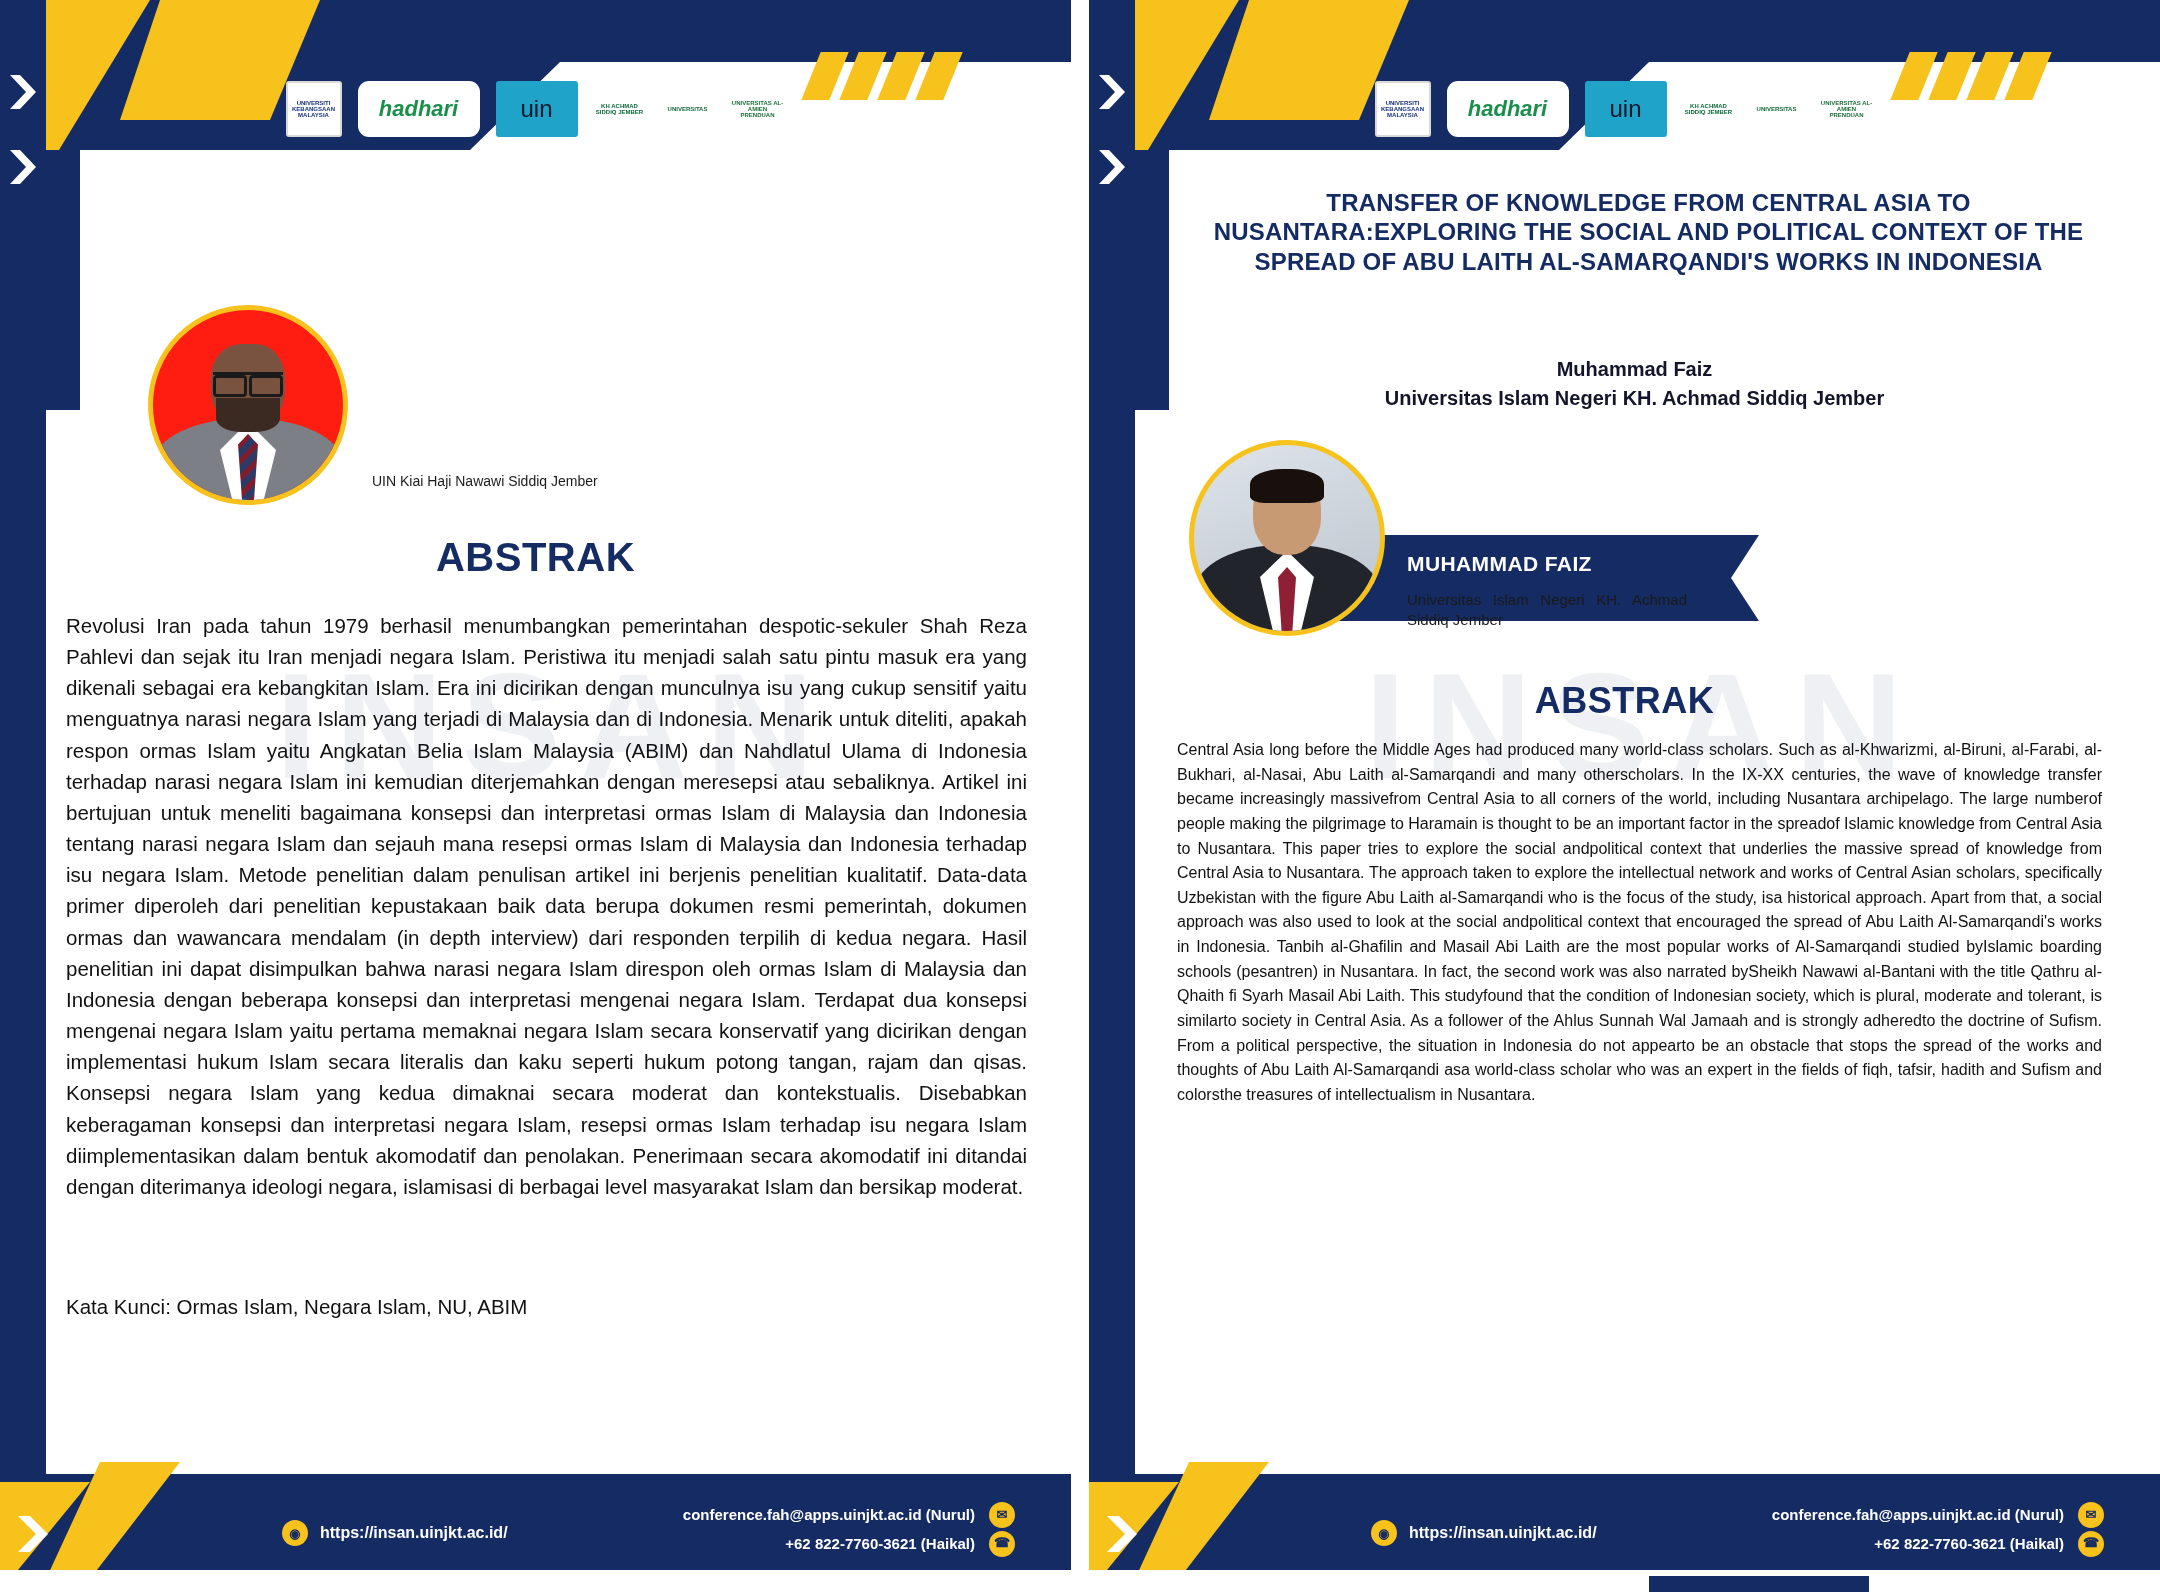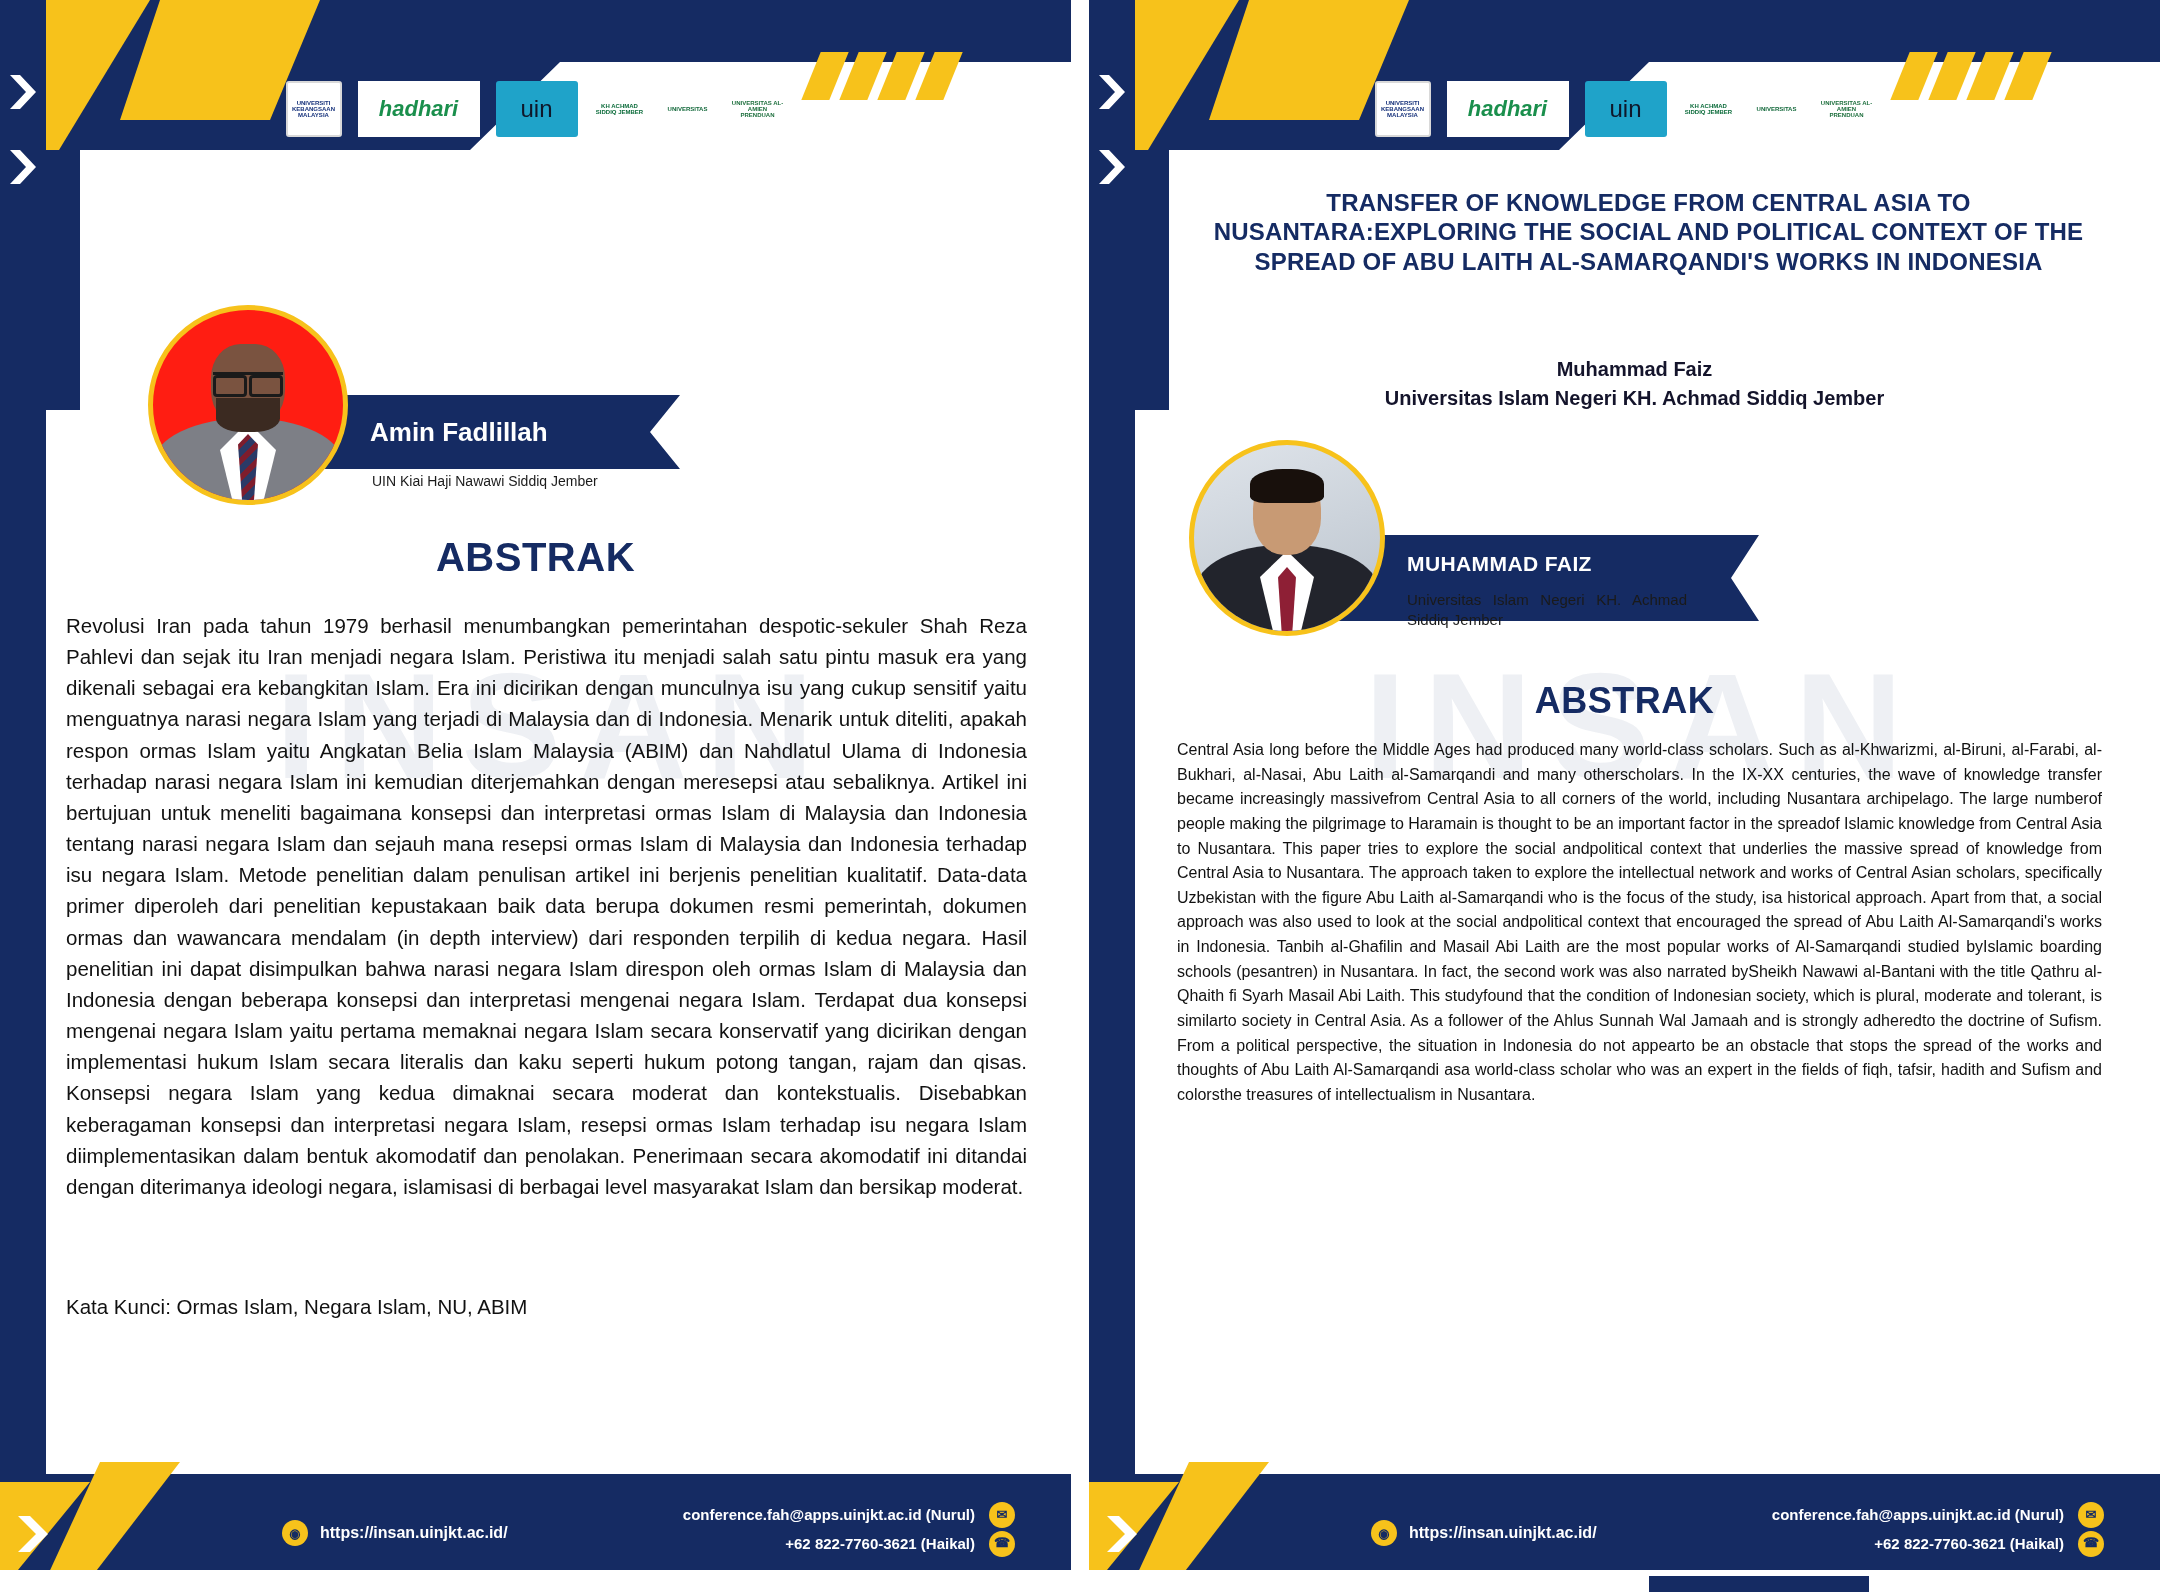--- a/index.html
+++ b/index.html
@@ -100,21 +100,21 @@
     position: absolute; top: 78px; left: 0; width: 100%;
     display: flex; justify-content: center; align-items: center; gap: 16px;
     height: 62px; z-index: 6;
   }
   .logo {
     height: 56px; display: flex; align-items: center; justify-content: center;
     font-size: 9px; font-weight: 700; color: #fff; text-align: center;
     line-height: 1.05;
   }
   .logo-ukm { width: 56px; background: #fff; border: 2px solid #d9d9d9; color: #14307a; border-radius: 3px; font-size: 6px; padding: 2px;}
-  .logo-hadhari { width: 122px; background: #fff; color: #1a8f4c; font-size: 22px; font-style: italic; font-weight: 800; border-radius: 0;}
+  .logo-hadhari { width: 122px; background: #fff; color: #1a8f4c; font-size: 22px; font-style: italic; font-weight: 800; border-radius: 11px;}
   .logo-uin { width: 82px; background: #1fa3c9; border-radius: 3px; color: #0f172a; font-size: 24px; font-weight: 400;}
   .logo-kh { width: 52px; background: #fff; border-radius: 4px; color: #0b6b3a; font-size: 6px; padding: 2px;}
   .logo-univ { width: 52px; background: #fff; border-radius: 4px; color: #12683a; font-size: 6px; padding: 2px;}
   .logo-univ2 { width: 56px; background: #fff; border-radius: 4px; color: #1c6e3c; font-size: 6px; padding: 2px;}
   
   .poster-title {
     position: absolute; left: 62px; right: 42px; top: 176px;
     text-align: center;
     font-size: 31px; line-height: 1.22; font-weight: 800;
     color: #152b63; letter-spacing: 0.2px;
@@ -321,23 +321,20 @@
       <div class="logo logo-hadhari">hadhari</div>
       <div class="logo logo-uin">uin</div>
       <div class="logo logo-kh">KH ACHMAD SIDDIQ JEMBER</div>
       <div class="logo logo-univ">UNIVERSITAS</div>
       <div class="logo logo-univ2">UNIVERSITAS AL-AMIEN PRENDUAN</div>
     </div>
 
     <div class="watermark">INSAN</div>
 
 
-    <div class="author-banner">
-      <span class="author-name">Amin Fadlillah</span>
-    </div>
     <div class="author-affil">UIN Kiai Haji Nawawi Siddiq Jember</div>
 
     <div class="avatar">
       <div class="body"></div>
       <div class="shirt"></div>
       <div class="tie"></div>
       <div class="head"></div>
       <div class="beard"></div>
       <div class="glasses"></div>
     </div>

